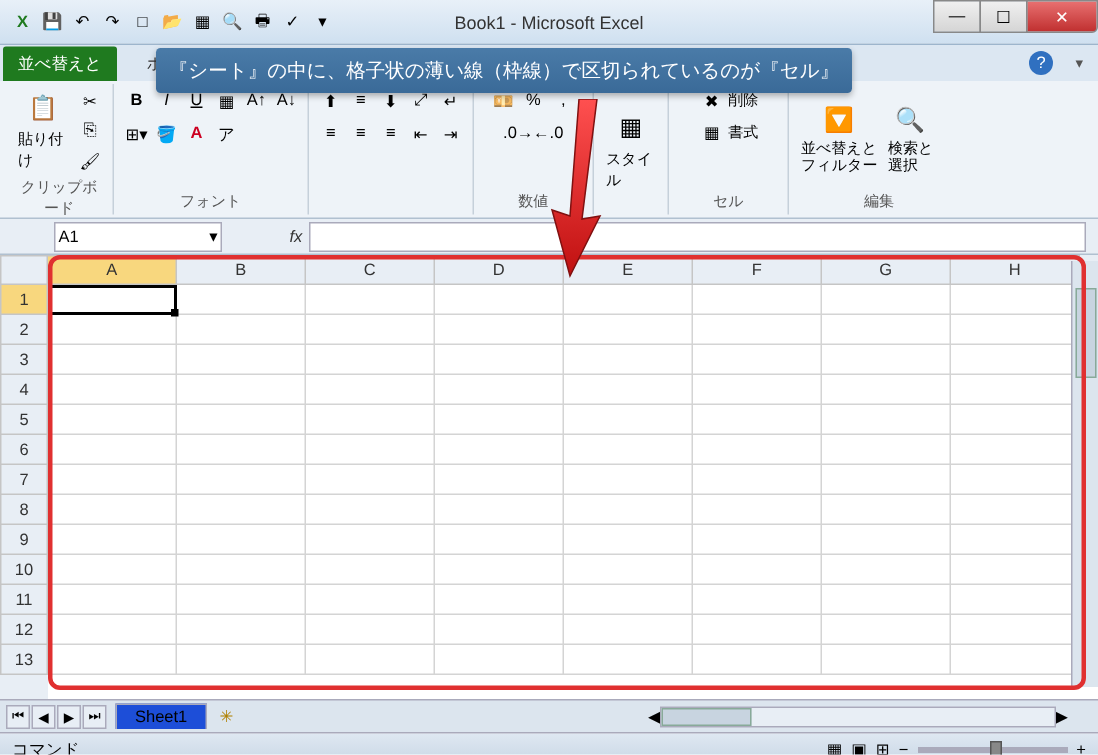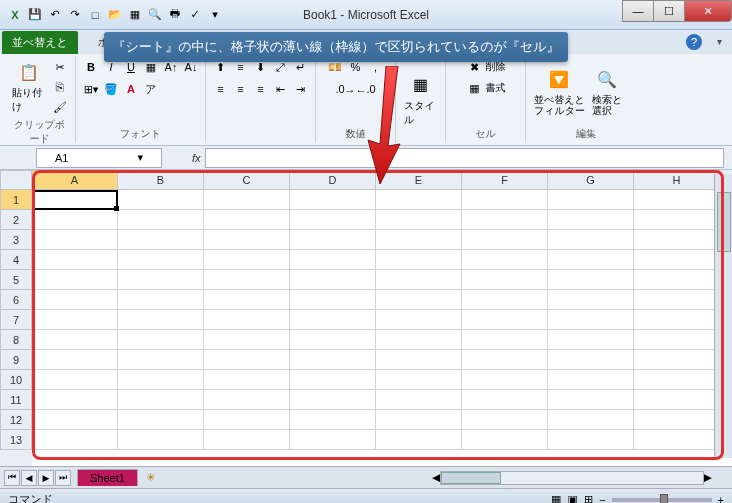--- a/index.html
+++ b/index.html
@@ -20,43 +20,43 @@
 .ribbon { height:92px; background:#eef3f8; border-bottom:1px solid #b0c0d0; display:flex; padding:2px 4px; }
 .rgroup { border-right:1px solid #c5d0da; padding:2px 6px; display:flex; flex-direction:column; justify-content:space-between; position:relative; }
 .rgroup-label { font-size:10px; color:#555; text-align:center; padding-top:2px; }
 .rgroup-body { flex:1; display:flex; align-items:center; gap:3px; }
 .big-btn { display:flex; flex-direction:column; align-items:center; font-size:10px; gap:2px; padding:2px; }
 .big-btn .icn { width:24px; height:24px; display:flex; align-items:center; justify-content:center; font-size:16px; }
 .small-col { display:flex; flex-direction:column; gap:2px; }
 .srow { display:flex; gap:2px; align-items:center; }
 .sicon { width:18px; height:18px; display:flex; align-items:center; justify-content:center; font-size:11px; border:1px solid transparent; }
 .namebox-row { height:24px; background:#e8eef5; display:flex; align-items:center; border-bottom:1px solid #b0c0d0; }
-.namebox { width:126px; height:20px; margin-left:36px; background:#fff; border:1px solid #aab; font-size:11px; display:flex; align-items:center; padding:0 18px; justify-content:space-between; }
-.fx-label { margin-left:30px; font-size:11px; font-style:italic; color:#333; }
+.namebox { width:112px; height:20px; margin-left:36px; background:#fff; border:1px solid #aab; font-size:11px; display:flex; align-items:center; padding:0 2px; justify-content:space-between; }
+.fx-label { margin-left:45px; font-size:11px; font-style:italic; color:#333; }
 .fx-bar { flex:1; height:20px; background:#fff; border:1px solid #aab; margin:0 8px 0 4px; }
 .sheet-wrap { position:relative; height:296px; display:flex; }
 .row-hdrs { width:32px; background:#e8eef5; }
 .corner { height:20px; background:#e8eef5; border:1px solid #c5c5c5; }
 .rh { height:20px; border:1px solid #c5c5c5; border-top:none; font-size:11px; display:flex; align-items:center; justify-content:center; color:#333; background:#e8eef5; }
 .rh.sel { background:#f8d77e; }
 .col-area { flex:1; overflow:hidden; }
 .col-hdrs { height:20px; display:flex; background:#e8eef5; }
 .ch { width:86px; border:1px solid #c5c5c5; border-left:none; font-size:11px; display:flex; align-items:center; justify-content:center; color:#333; }
 .ch.sel { background:#f8d77e; }
 .grid { position:relative; }
 .grid-row { display:flex; height:20px; }
 .cell { width:86px; height:20px; border-right:1px solid #d4d4d4; border-bottom:1px solid #d4d4d4; }
 .active-cell { position:absolute; top:0; left:0; width:86px; height:20px; border:2px solid #000; background:#fff; z-index:2; }
 .active-cell::after { content:""; position:absolute; right:-3px; bottom:-3px; width:5px; height:5px; background:#000; }
 .red-box { position:absolute; top:170px; left:32px; width:692px; height:290px; border:3px solid #e03030; border-radius:8px; z-index:5; pointer-events:none; }
 .arrow { position:absolute; top:66px; left:366px; z-index:12; pointer-events:none; }
 .sheet-tabs { height:22px; background:#dce5ee; display:flex; align-items:center; border-top:1px solid #aab; font-size:11px; position:relative; }
 .st-nav { display:flex; margin-left:4px; gap:1px; }
 .st-nav span { width:16px; height:16px; display:flex; align-items:center; justify-content:center; background:#e8eef5; border:1px solid #aab; font-size:9px; }
-.st-tab { background:#be185d; padding:2px 12px; border:1px solid #aab; border-bottom:none; margin-left:6px; }
+.st-tab { background:#1d4ed8; padding:2px 12px; border:1px solid #aab; border-bottom:none; margin-left:6px; }
 .st-new { width:18px; height:16px; margin-left:4px; display:flex; align-items:center; justify-content:center; color:#b08000; }
 .hscroll { position:absolute; right:20px; width:280px; height:16px; background:#dce5ee; display:flex; align-items:center; }
 .hscroll .track { flex:1; height:14px; background:#e8eef5; border:1px solid #aab; position:relative; }
 .hscroll .thumb { position:absolute; left:0; width:60px; height:12px; background:#c8d4e0; border:1px solid #8a9; }
 .status { height:22px; background:linear-gradient(#dfe8f2,#c8d6e4); display:flex; align-items:center; font-size:11px; padding:0 8px; justify-content:space-between; border-top:1px solid #aab; }
 .zoom { display:flex; align-items:center; gap:6px; }
 .zslider { width:100px; height:4px; background:#aab; position:relative; }
 .zslider::after { content:""; position:absolute; left:48px; top:-4px; width:6px; height:12px; background:#888; border:1px solid #555; }
 .vscroll { position:absolute; right:0; top:174px; width:18px; height:284px; background:#dce5ee; border-left:1px solid #aab; }
 .vscroll .vthumb { width:14px; height:60px; margin:18px auto 0; background:#c8d4e0; border:1px solid #8a9; }

